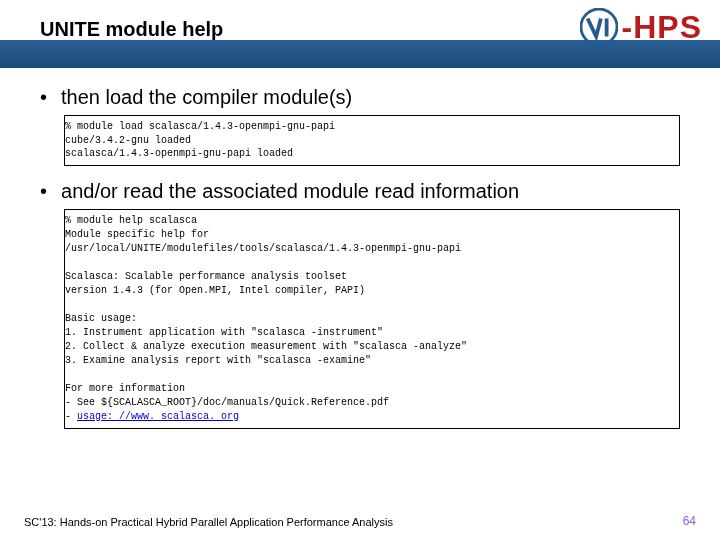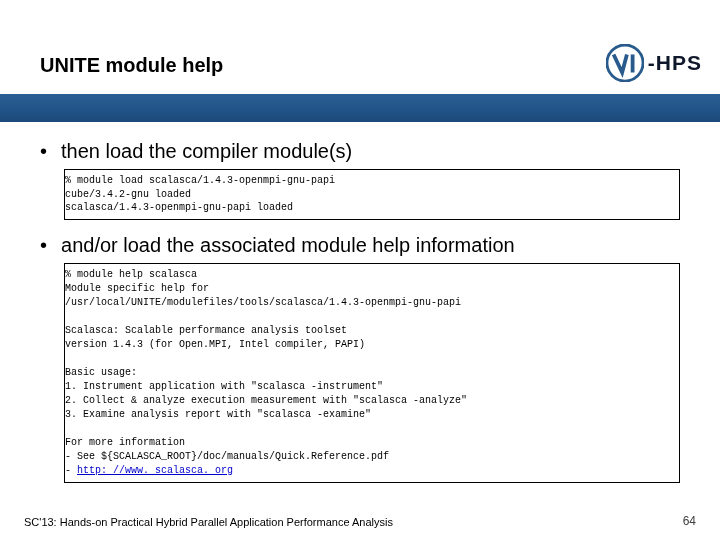--- a/index.html
+++ b/index.html
@@ -5,46 +5,45 @@
   * { margin: 0; padding: 0; box-sizing: border-box; }
   body {
     width: 720px;
     height: 540px;
     font-family: Arial, Helvetica, sans-serif;
     background: #fff;
     position: relative;
     overflow: hidden;
   }
   .header {
-    height: 58px;
+    height: 40px;
     background: #fff;
     position: relative;
-    margin-top: 36px;
   }
   .title {
     position: absolute;
     left: 40px;
     top: 18px;
     font-size: 20px;
     font-weight: bold;
     color: #000;
   }
   .logo {
     position: absolute;
     right: 18px;
     top: 8px;
     display: flex;
     align-items: center;
     gap: 4px;
   }
   .logo svg { display: block; }
   .logo-text {
-    font-size: 21px;
+    font-size: 32px;
     font-weight: bold;
-    color: #0f172a;
+    color: #b91c1c;
     letter-spacing: 1px;
   }
   .banner {
     height: 28px;
     background: linear-gradient(to bottom, #2a5f96 0%, #1c4a7a 100%);
   }
   .content {
     padding: 18px 40px 0 40px;
   }
   .bullet-row {
@@ -76,21 +75,21 @@
     left: 24px;
     bottom: 12px;
     font-size: 11px;
     color: #000;
   }
   .footer-right {
     position: absolute;
     right: 24px;
     bottom: 12px;
     font-size: 12px;
-    color: #404040;
+    color: #8b5cf6;
   }
 </style>
 </head>
 <body>
 
 <div class="header">
   <div class="title">UNITE module help</div>
   <div class="logo">
     <svg width="38" height="38" viewBox="0 0 40 40">
       <circle cx="20" cy="20" r="19" fill="none" stroke="#285a8c" stroke-width="3"></circle>
@@ -109,35 +108,35 @@
     <span class="bullet">•</span>
     <span>then load the compiler module(s)</span>
   </div>
 
   <div class="codebox"><span>% module load scalasca/1.4.3-openmpi-gnu-papi
 cube/3.4.2-gnu loaded
 scalasca/1.4.3-openmpi-gnu-papi loaded</span></div>
 
   <div class="bullet-row">
     <span class="bullet">•</span>
-    <span>and/or load the associated module help information</span>
+    <span>and/or read the associated module read information</span>
   </div>
 
   <div class="codebox tall"><span>% module help scalasca
 Module specific help for
 /usr/local/UNITE/modulefiles/tools/scalasca/1.4.3-openmpi-gnu-papi</span>
 
 <span>Scalasca: Scalable performance analysis toolset
 version 1.4.3 (for Open.MPI, Intel compiler, PAPI)</span>
 
 <span>Basic usage:
 1. Instrument application with "scalasca -instrument"
 2. Collect &amp; analyze execution measurement with "scalasca -analyze"
 3. Examine analysis report with "scalasca -examine"</span>
 
 <span>For more information
 - See ${SCALASCA_ROOT}/doc/manuals/Quick.Reference.pdf
-- </span><a href="#">http: //www. scalasca. org</a></div>
+- </span><a href="#">usage: //www. scalasca. org</a></div>
 
 </div>
 
 <div class="footer-left">SC'13: Hands-on Practical Hybrid Parallel Application Performance Analysis</div>
 <div class="footer-right">64</div>
 
 </body></html>

